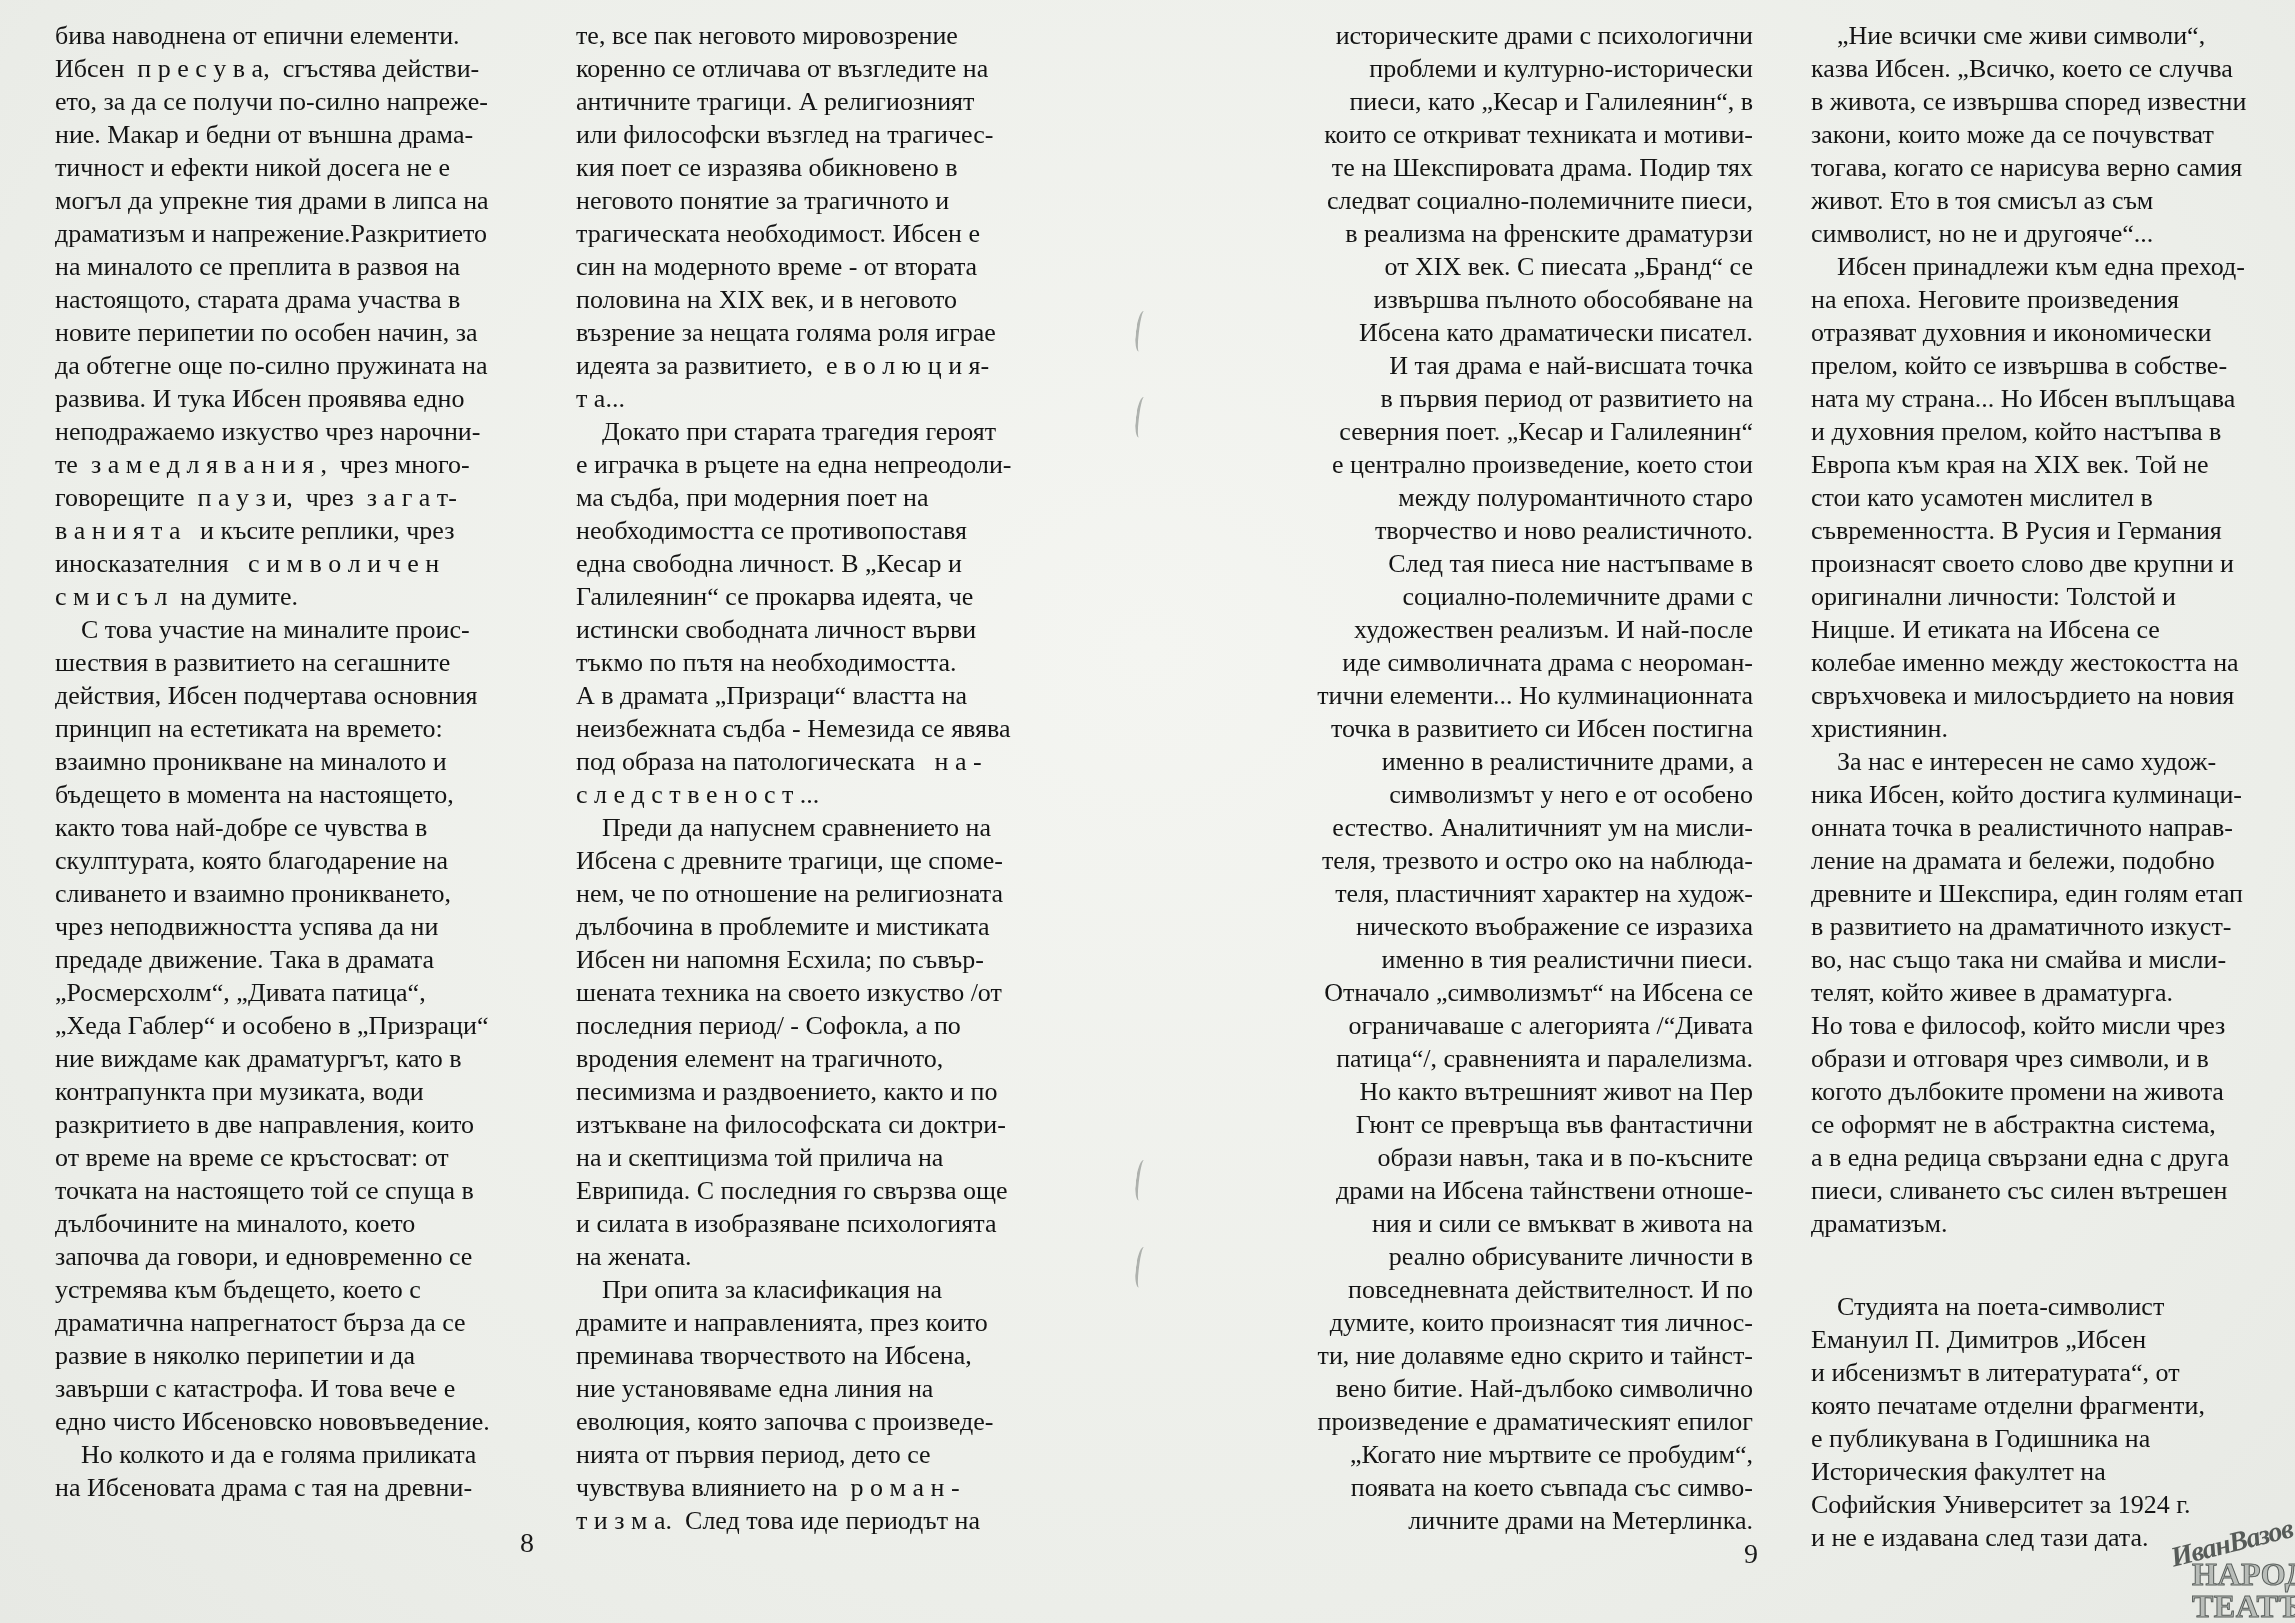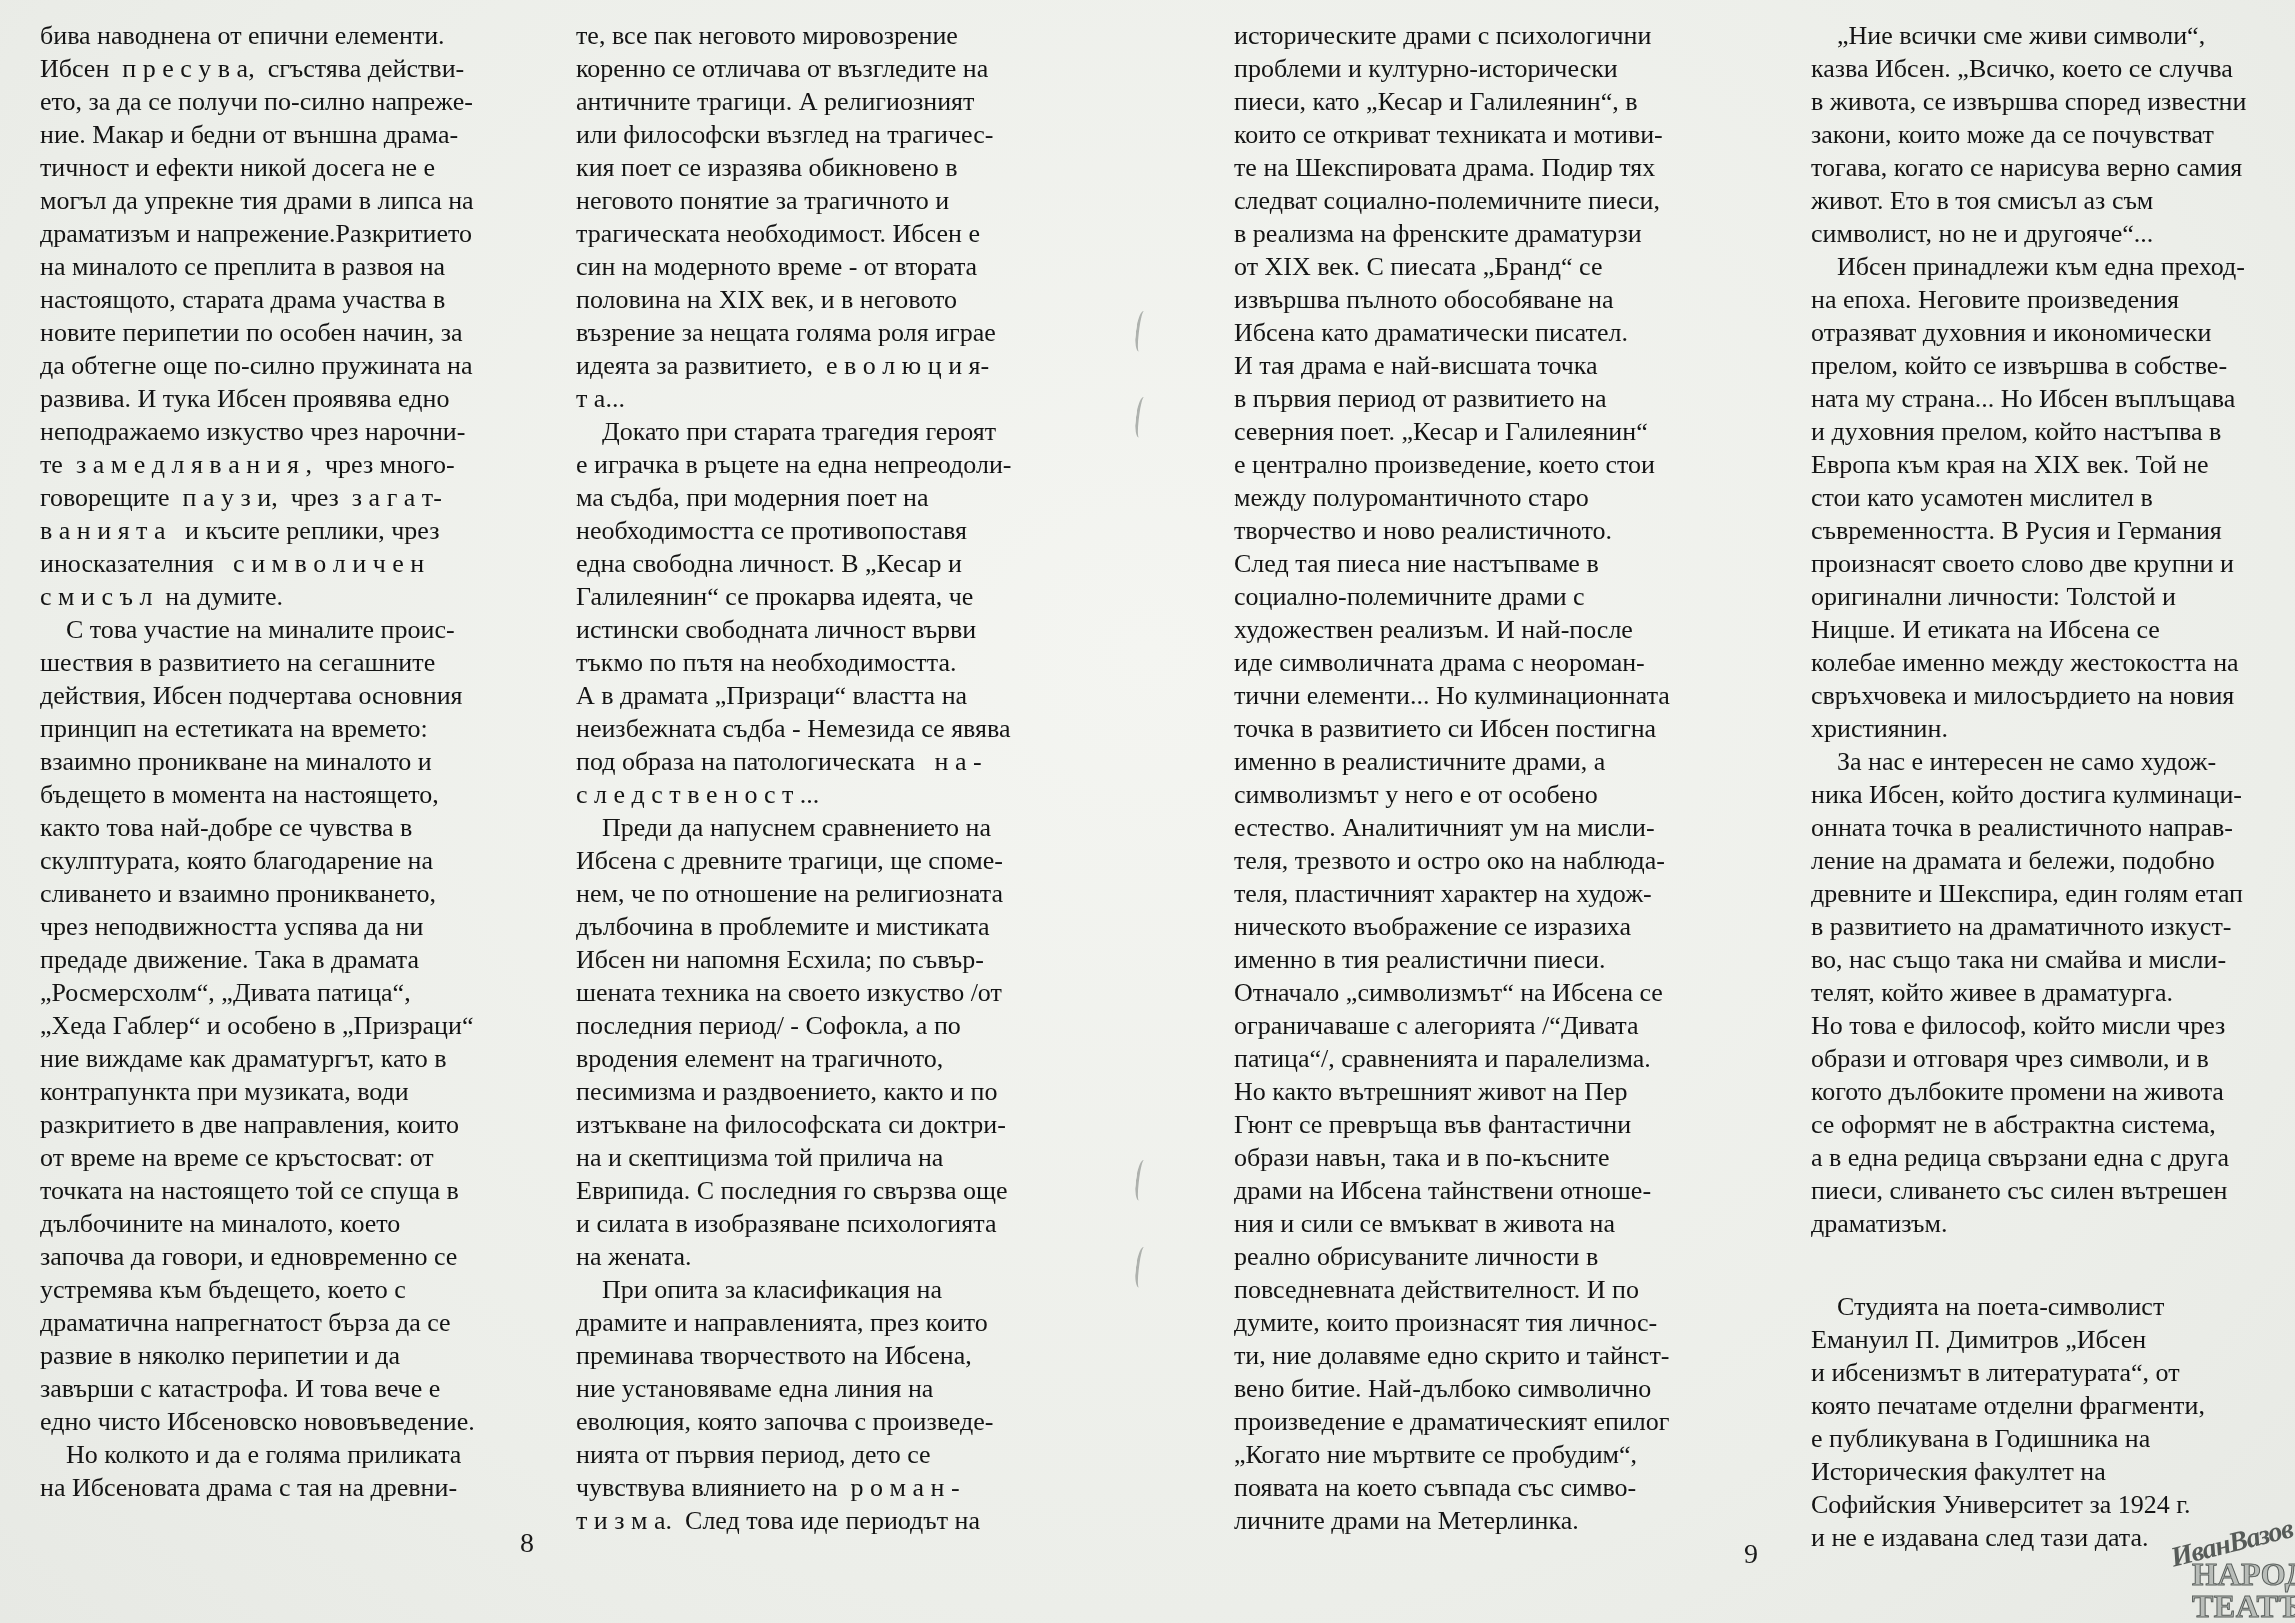--- a/index.html
+++ b/index.html
@@ -13,23 +13,23 @@
     position: relative;
     overflow: hidden;
   }
   .column {
     position: absolute;
     top: 19px;
     font-size: 26px;
     line-height: 33px;
   }
   .line { white-space: pre-wrap; }
-  .col-1 { left: 40px;   width: 478px; }
+  .col-1 { left: 55px;   width: 478px; }
   .col-2 { left: 576px; width: 496px; }
-  .col-3 { left: 1234px; width: 491px; }
+  .col-3 { left: 1262px; width: 491px; text-align: right; }
   .col-4 { left: 1811px; width: 499px; }
   .bold-block { margin-top: 50px; font-weight: normal; }
   .page-number {
     position: absolute;
     font-size: 28px;
     color: #1a1a1a;
   }
   .pn-8 { left: 520px;  top: 1527px; }
   .pn-9 { left: 1744px; top: 1538px; }
   .binding-mark {

